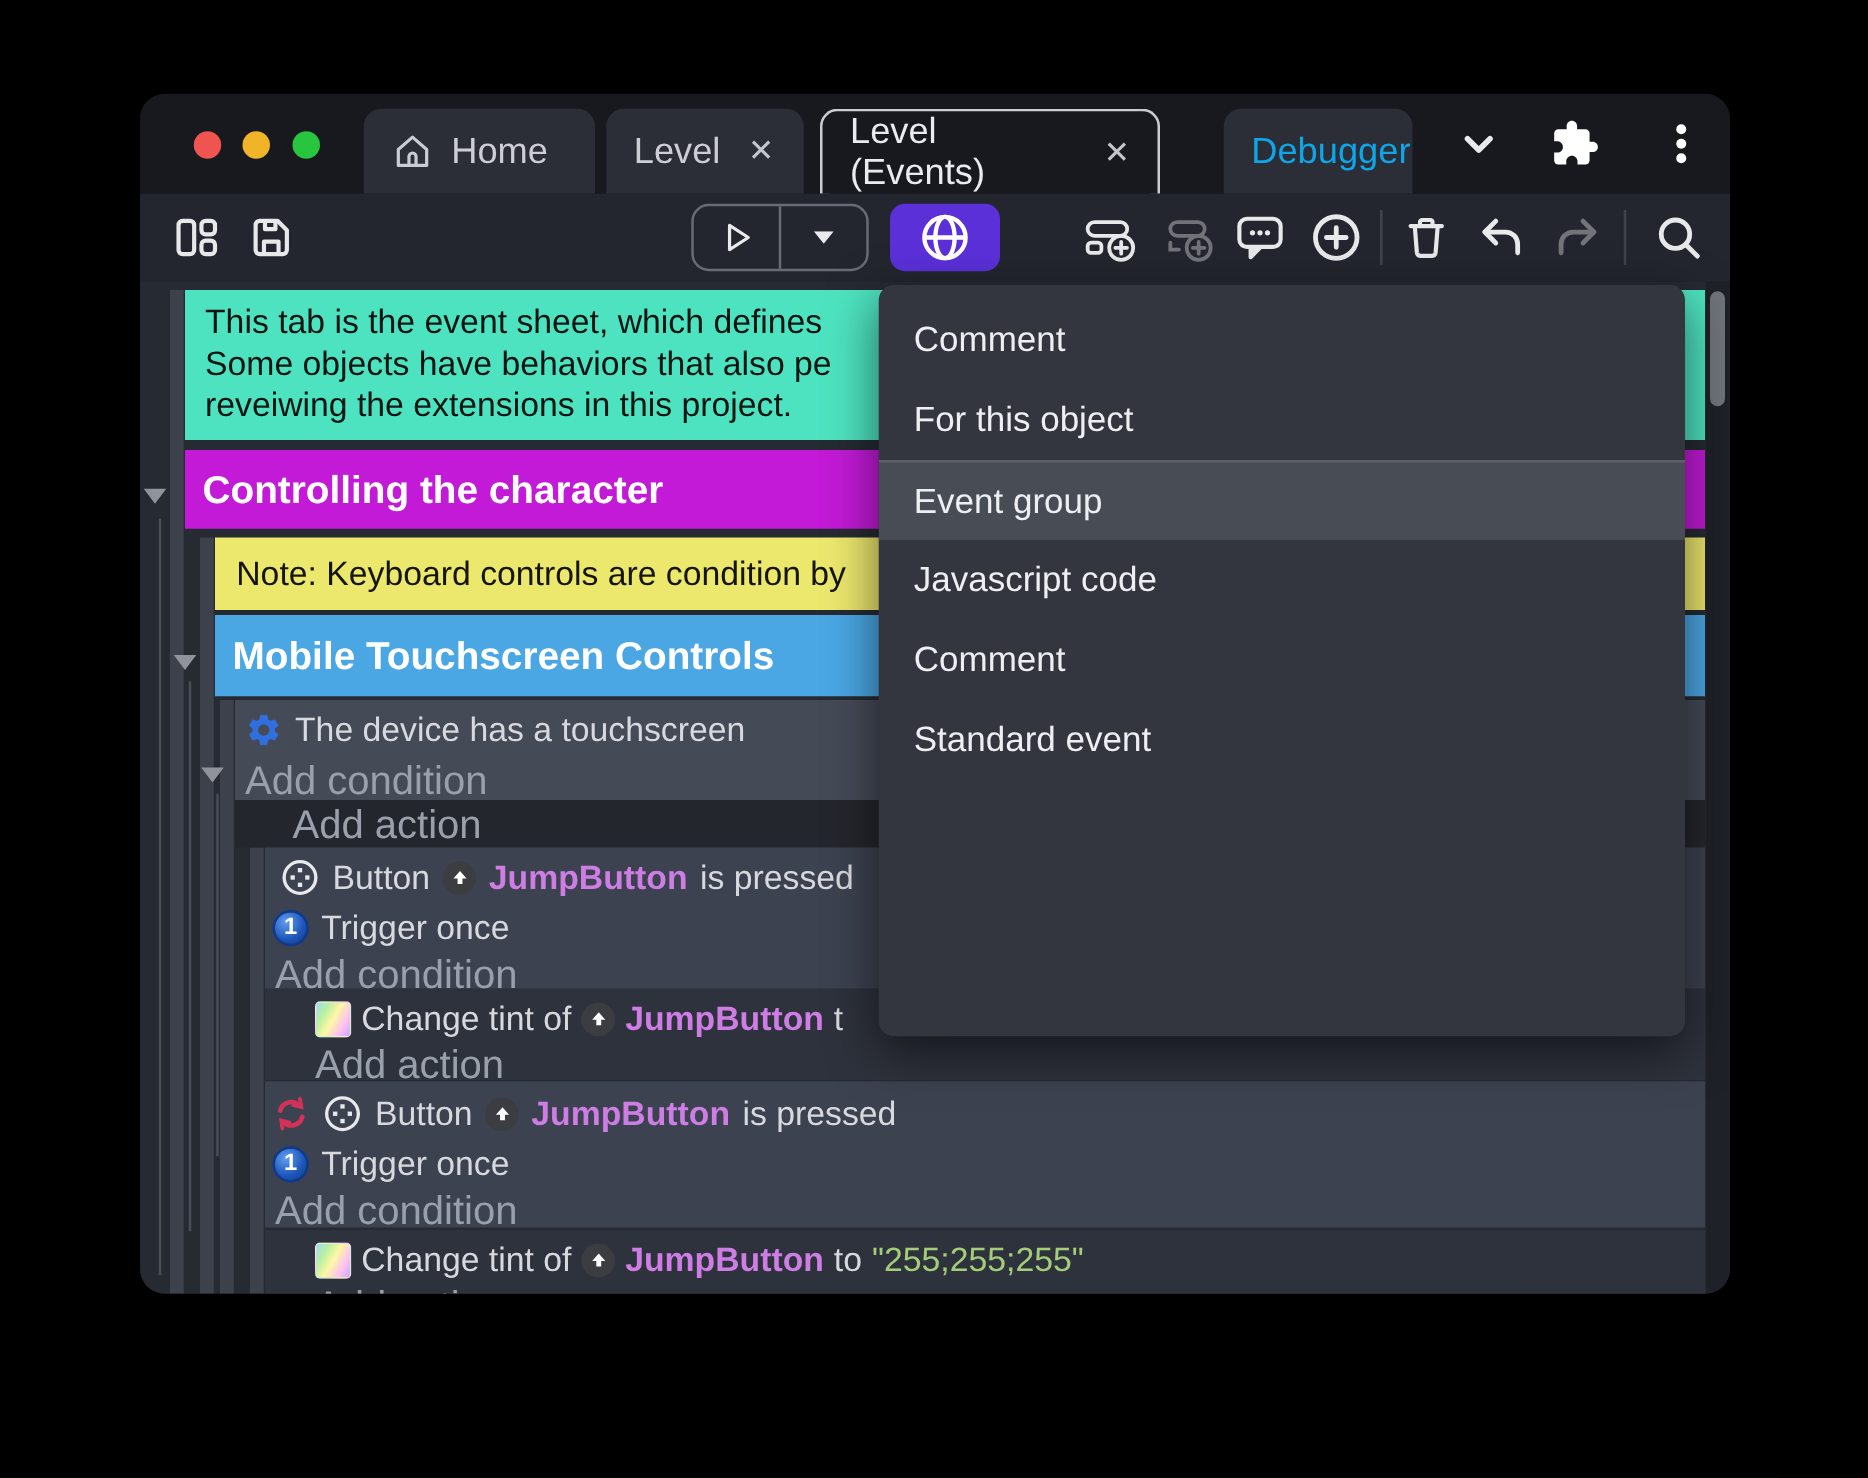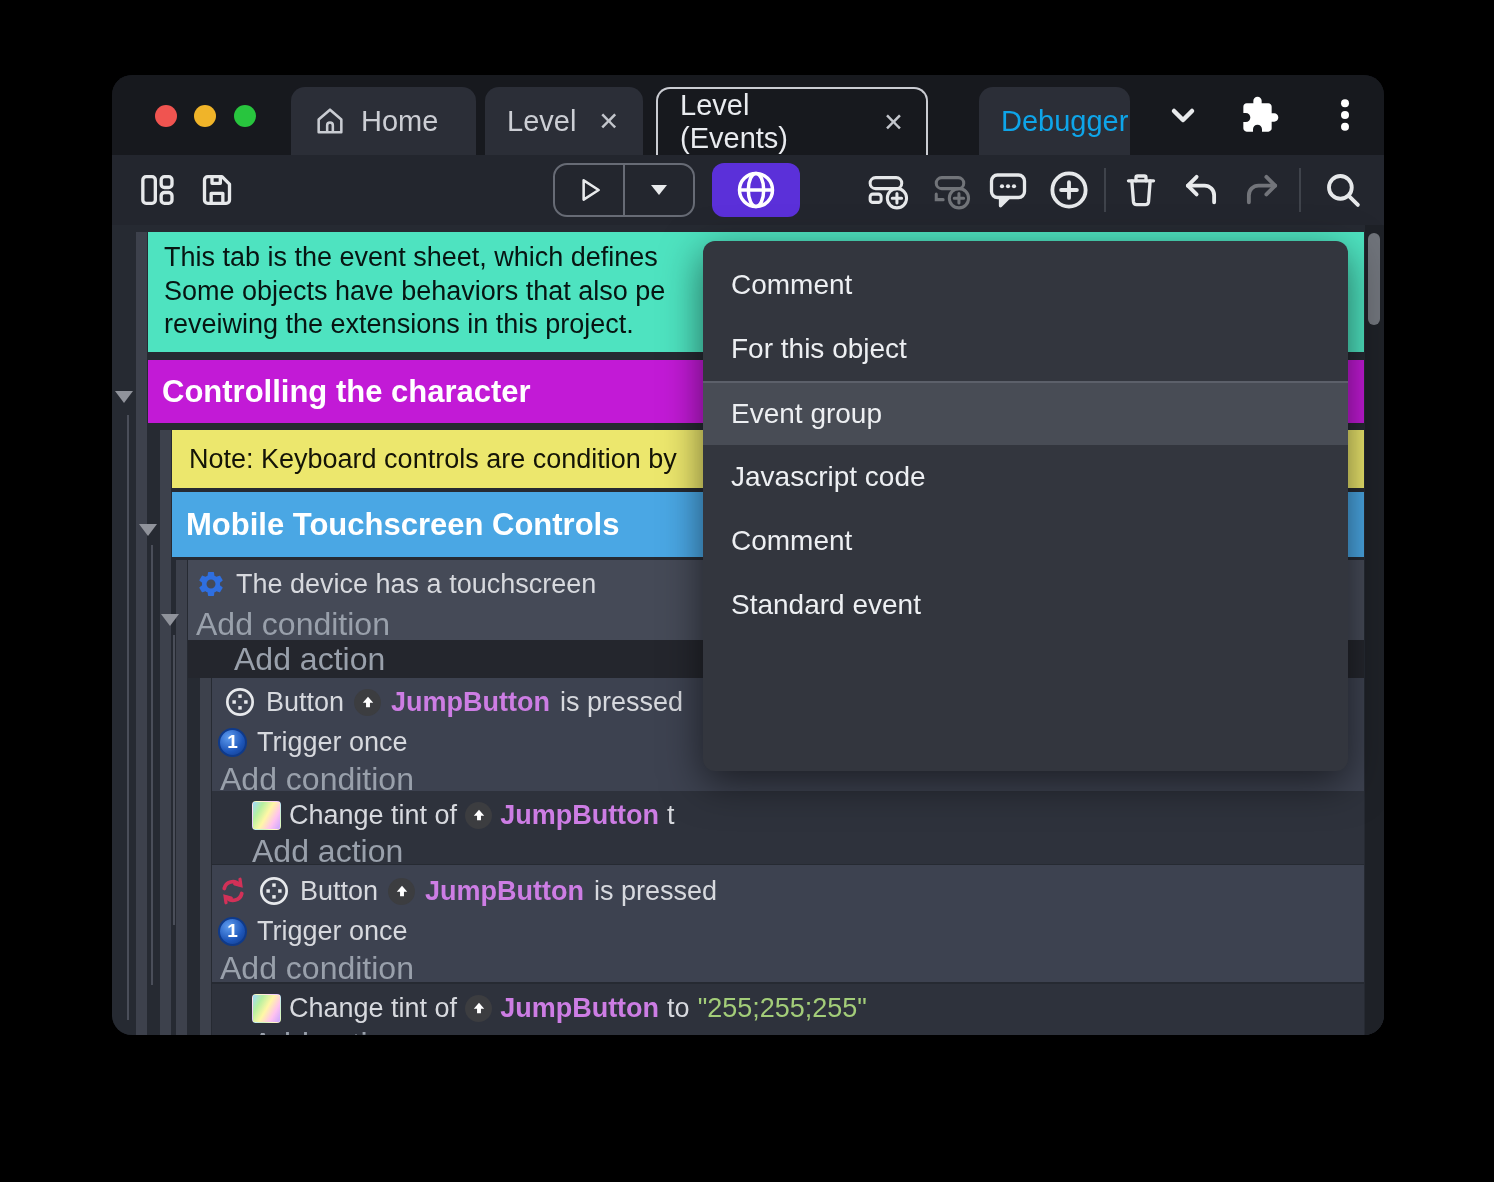--- a/index.html
+++ b/index.html
@@ -69,21 +69,21 @@
          background:radial-gradient(circle at 35% 30%,#5f9df0,#1d55b8 60%,#123a86);
          border:2px solid #0f3a8a;color:#fff;font-weight:700;font-size:19px;
          display:inline-flex;align-items:center;justify-content:center;flex:0 0 auto;}
   .tint{width:27px;height:27px;border-radius:4px;flex:0 0 auto;border:1px solid rgba(255,255,255,.35);
         background:linear-gradient(120deg,#9fd8ff 0%,#b6f0a0 25%,#fff7a6 50%,#ffc2ef 75%,#c9a6ff 100%);}
   
   .sb-track{position:absolute;left:1253px;top:0;width:19px;height:810px;background:#1e2127;}
   .sb-thumb{position:absolute;left:3px;top:8px;width:12px;height:92px;border-radius:6px;background:#6f737a;}
 
   
-  .menu{position:absolute;left:591px;top:166px;width:645px;height:530px;background:#33363e;
+  .menu{position:absolute;left:591px;top:153px;width:645px;height:601px;background:#33363e;
         border-radius:12px;box-shadow:0 12px 40px rgba(0,0,0,.55);padding-top:12px;
         box-sizing:border-box;z-index:50;overflow:hidden;}
   .mitem{height:64px;display:flex;align-items:center;padding-left:28px;font-size:28px;
          font-weight:500;color:#edeff2;box-sizing:border-box;}
   .mitem.hl{background:#484c55;border-top:2px solid #5c606a;}
   svg{display:block;}
 </style>
 </head>
 <body>
 

